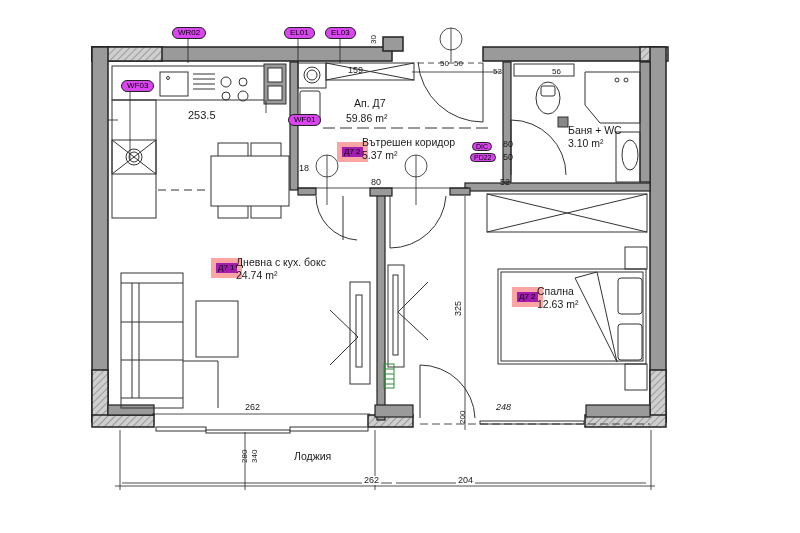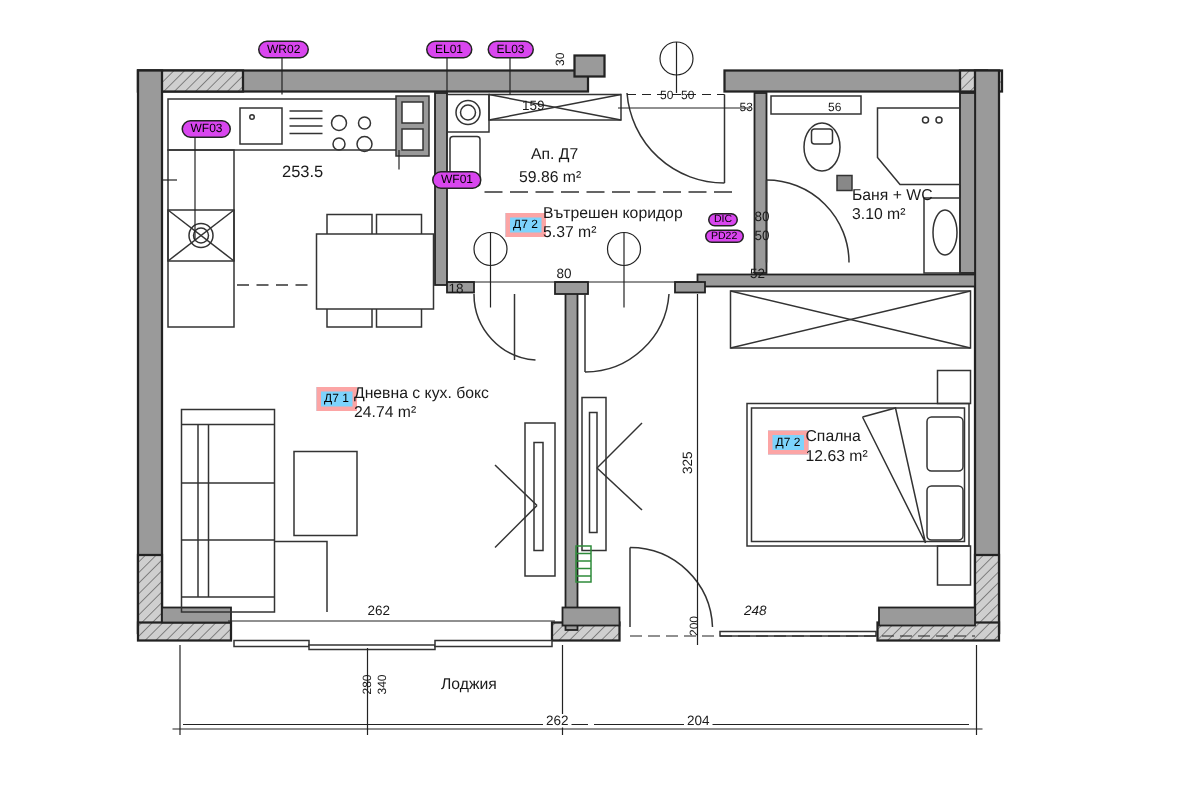--- a/index.html
+++ b/index.html
@@ -1,21 +1,21 @@
 <!DOCTYPE html>
 <html><head>
 <meta charset="utf-8">
 <style>
   html,body{margin:0;padding:0;background:#ffffff;}
   body{width:800px;height:533px;overflow:hidden;position:relative;font-family:"Liberation Sans","DejaVu Sans",sans-serif;}
   #plan{position:absolute;left:0;top:0;width:800px;height:533px;}
   .lbl{position:absolute;font-size:10px;color:#1a1a1a;white-space:nowrap;line-height:1;}
   .room-name{font-size:10.5px;}
   .area{font-size:10.5px;}
-  .tag{position:absolute;border:3px solid #fca5a5;font-size:8px;padding:1px 2px;background:#7dd3fc;line-height:1;}
+  .tag{position:absolute;border:5px solid #fca5a5;font-size:8px;padding:1px 2px;background:#a21caf;line-height:1;}
   .pill{position:absolute;border:1px solid #222;border-radius:8px;font-size:8px;padding:1px 5px;background:#d946ef;line-height:1;}
   .vert{transform:rotate(-90deg);transform-origin:left top;}
 </style>
 </head>
 <body>
 
 <svg id="plan" viewBox="0 0 800 533" xmlns="http://www.w3.org/2000/svg">
   <defs>
     <pattern id="hatch" width="5" height="5" patternUnits="userSpaceOnUse" patternTransform="rotate(45)">
       <rect width="5" height="5" fill="#cfcfcf"></rect>
@@ -231,21 +231,21 @@
 <div class="lbl" style="left:454px;top:60px;font-size:8px;">50</div>
 
 <div class="lbl room-name" style="left:568px;top:125px;">Баня + WC</div>
 <div class="lbl area" style="left:568px;top:138px;">3.10 m²</div>
 
 <div class="pill" style="left:472px;top:142px;font-size:7px;padding:0 3px;">DIC</div>
 <div class="pill" style="left:470px;top:153px;font-size:7px;padding:0 3px;">PD22</div>
 <div class="lbl" style="left:503px;top:140px;font-size:9px;">80</div>
 <div class="lbl" style="left:503px;top:153px;font-size:9px;">50</div>
 
-<div class="lbl" style="left:299px;top:188px;font-size:9px;">18</div>
+<div class="lbl" style="left:299px;top:164px;font-size:9px;">18</div>
 <div class="lbl" style="left:371px;top:178px;font-size:9px;">80</div>
 <div class="lbl" style="left:471px;top:178px;font-size:9px;padding-left:29px;">52</div>
 
 <div class="tag" style="left:211px;top:258px;">Д7 1</div>
 <div class="lbl room-name" style="left:236px;top:257px;">Дневна с кух. бокс</div>
 <div class="lbl area" style="left:236px;top:270px;">24.74 m²</div>
 
 <div class="lbl" style="left:245px;top:403px;font-size:9px;">262</div>
 
 <div class="tag" style="left:512px;top:287px;">Д7 2</div>

